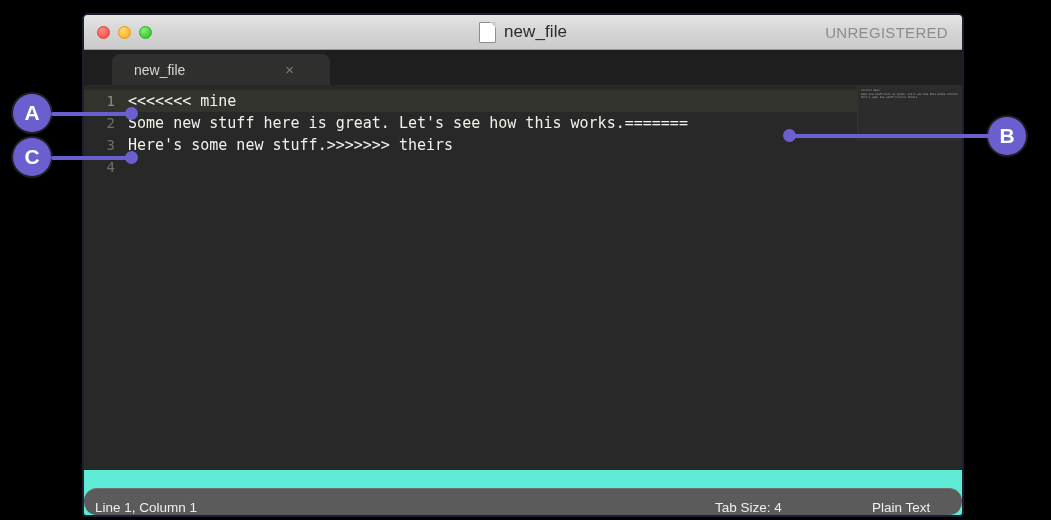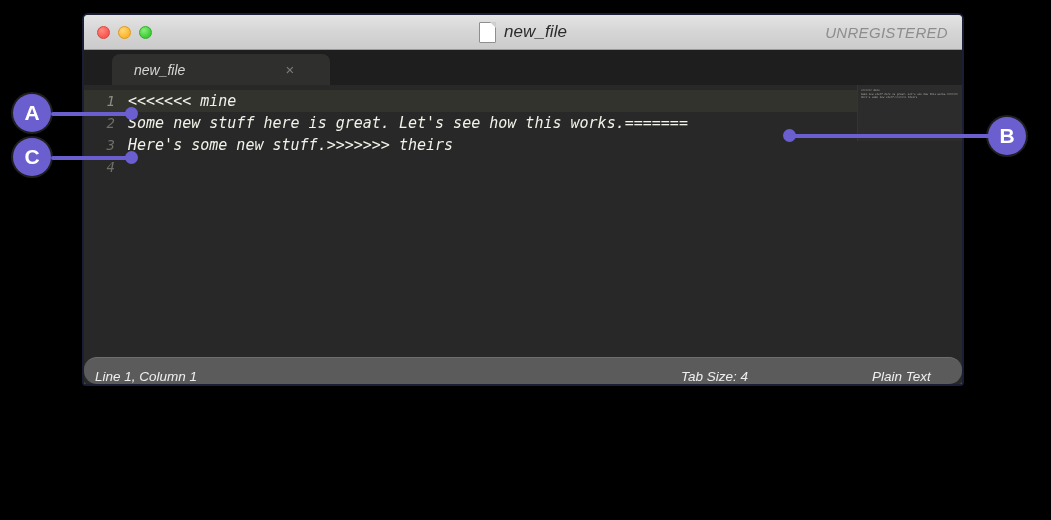--- a/index.html
+++ b/index.html
@@ -14,28 +14,27 @@
     overflow: hidden;
     font-family: "Liberation Sans", sans-serif;
   }
 
   
   #app-window {
     position: absolute;
     left: 82px;
     top: 13px;
     width: 882px;
-    height: 373px;
+    height: 504px;
     box-sizing: border-box;
     border: 2px solid #1a1f33;
     border-radius: 6px 6px 4px 4px;
     background: #5eead4;
     overflow: hidden;
     box-shadow: 0 3px 18px rgba(0,0,0,0.85);
-    font-style: italic;
   }
 
   
   #title-bar {
     position: relative;
     height: 34px;
     background: linear-gradient(to bottom, #e4e4e4 0%, #d5d5d5 50%, #cbcbcb 100%);
     border-bottom: 1px solid #9a9a9a;
     display: flex;
     align-items: center;
@@ -196,21 +195,21 @@
     height: 26px;
     background: #5b5b5b;
     border-top: 1px solid #6e6e6e;
     display: flex;
     align-items: flex-end;
     color: #efefef;
     font-size: 13.5px;
     border-radius: 13px;
   }
   #status-pos   { margin-left: 11px; }
-  #status-tab   { position: absolute; left: 597px; margin-top: 40px; }
+  #status-tab   { position: absolute; left: 631px; margin-top: 40px; }
   #status-synt  { position: absolute; left: 788px; }
 
   
   .ann-line {
     position: absolute;
     height: 4px;
     background: #6b5fd0;
     border-radius: 2px;
   }
   .ann-dot {

